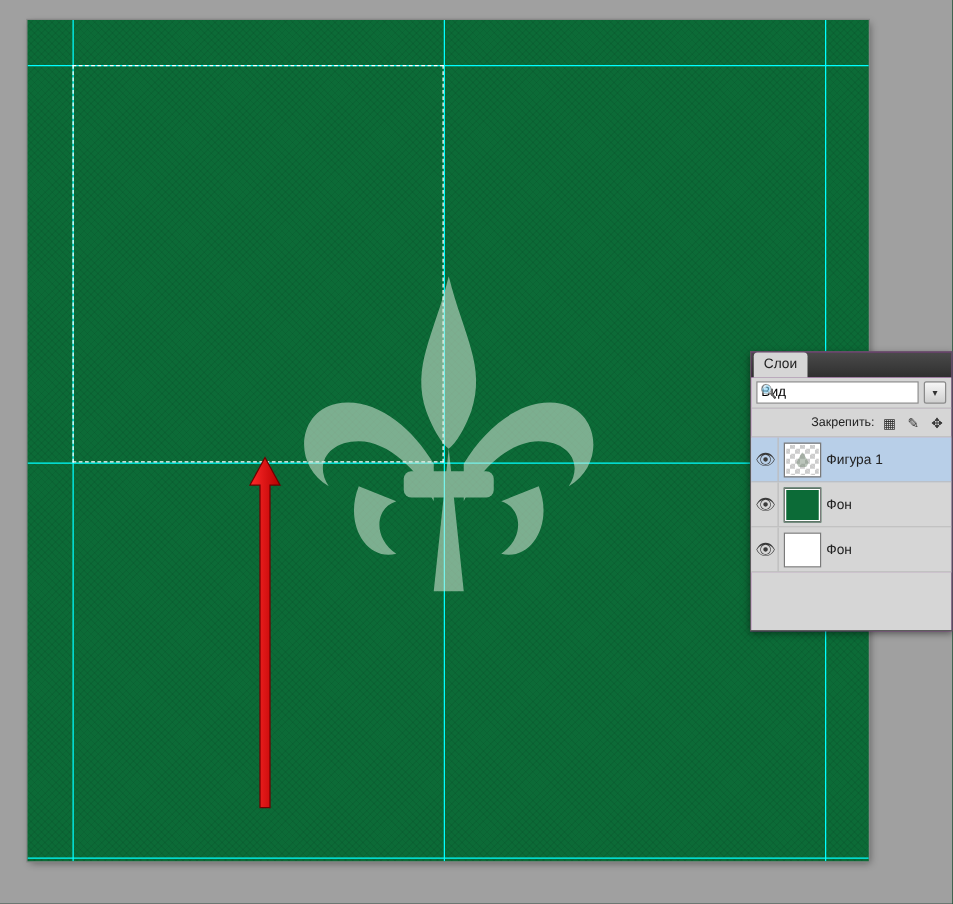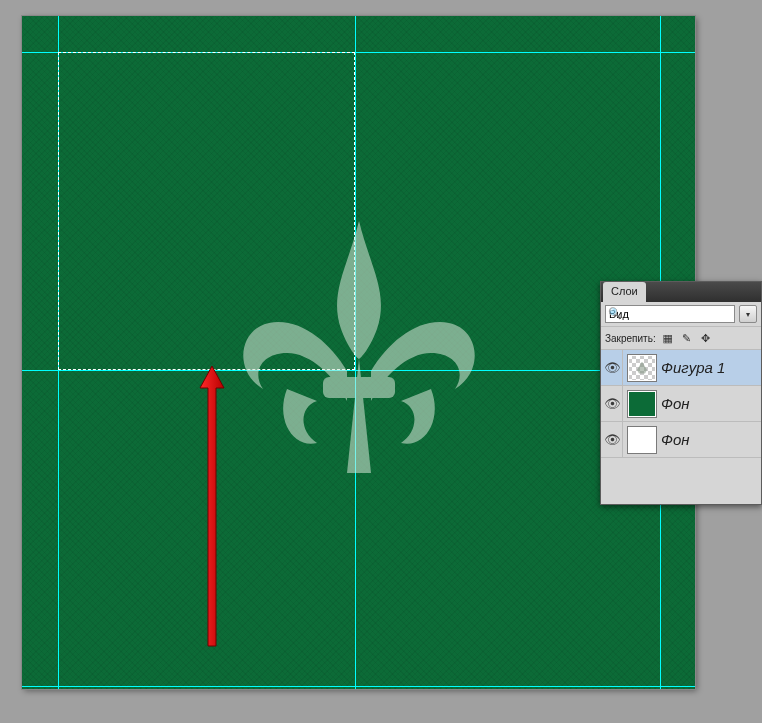--- a/index.html
+++ b/index.html
@@ -112,21 +112,21 @@
   .search-wrap input { padding-left: 16px; width:100%; }
   .mini-btn {
     width: 18px; height: 18px;
     background: linear-gradient(#f6f6f6,#d0d0d0);
     border: 1px solid #8a8a8a;
     border-radius: 2px;
     display:flex; align-items:center; justify-content:center;
     font-size: 8px; color:#333;
   }
   .lock-row { font-size: 10px; }
-  .lock-row .lbl { white-space: nowrap; }
+  .lock-row .lbl { white-space: nowrap; margin-left: 44px; }
   .lock-icons { display:flex; gap:3px; }
   .lock-icons span {
     width: 16px; height: 16px;
     display:flex; align-items:center; justify-content:center;
     font-size: 11px; color:#333;
   }
 
   .layers-list { background: #d6d6d6; }
   .layer {
     display:flex; align-items:center;
@@ -164,22 +164,21 @@
     transform:translate(-50%,-50%);
     background: rgba(120,140,120,0.5);
     clip-path: polygon(50% 0,100% 70%,80% 100%,20% 100%,0 70%);
   }
   .thumb.green { background:#0c6b37; }
   .thumb.white { background:#fff; }
   .layer-name {
     flex:1;
     white-space: nowrap;
     overflow: hidden;
-    font-size: 15px;
-    font-style: italic;
+    font-size: 11px;
     color:#222;
   }
   .layers-footer {
     height: 46px;
     background: #d6d6d6;
   }
 </style>
 </head>
 <body>
 

